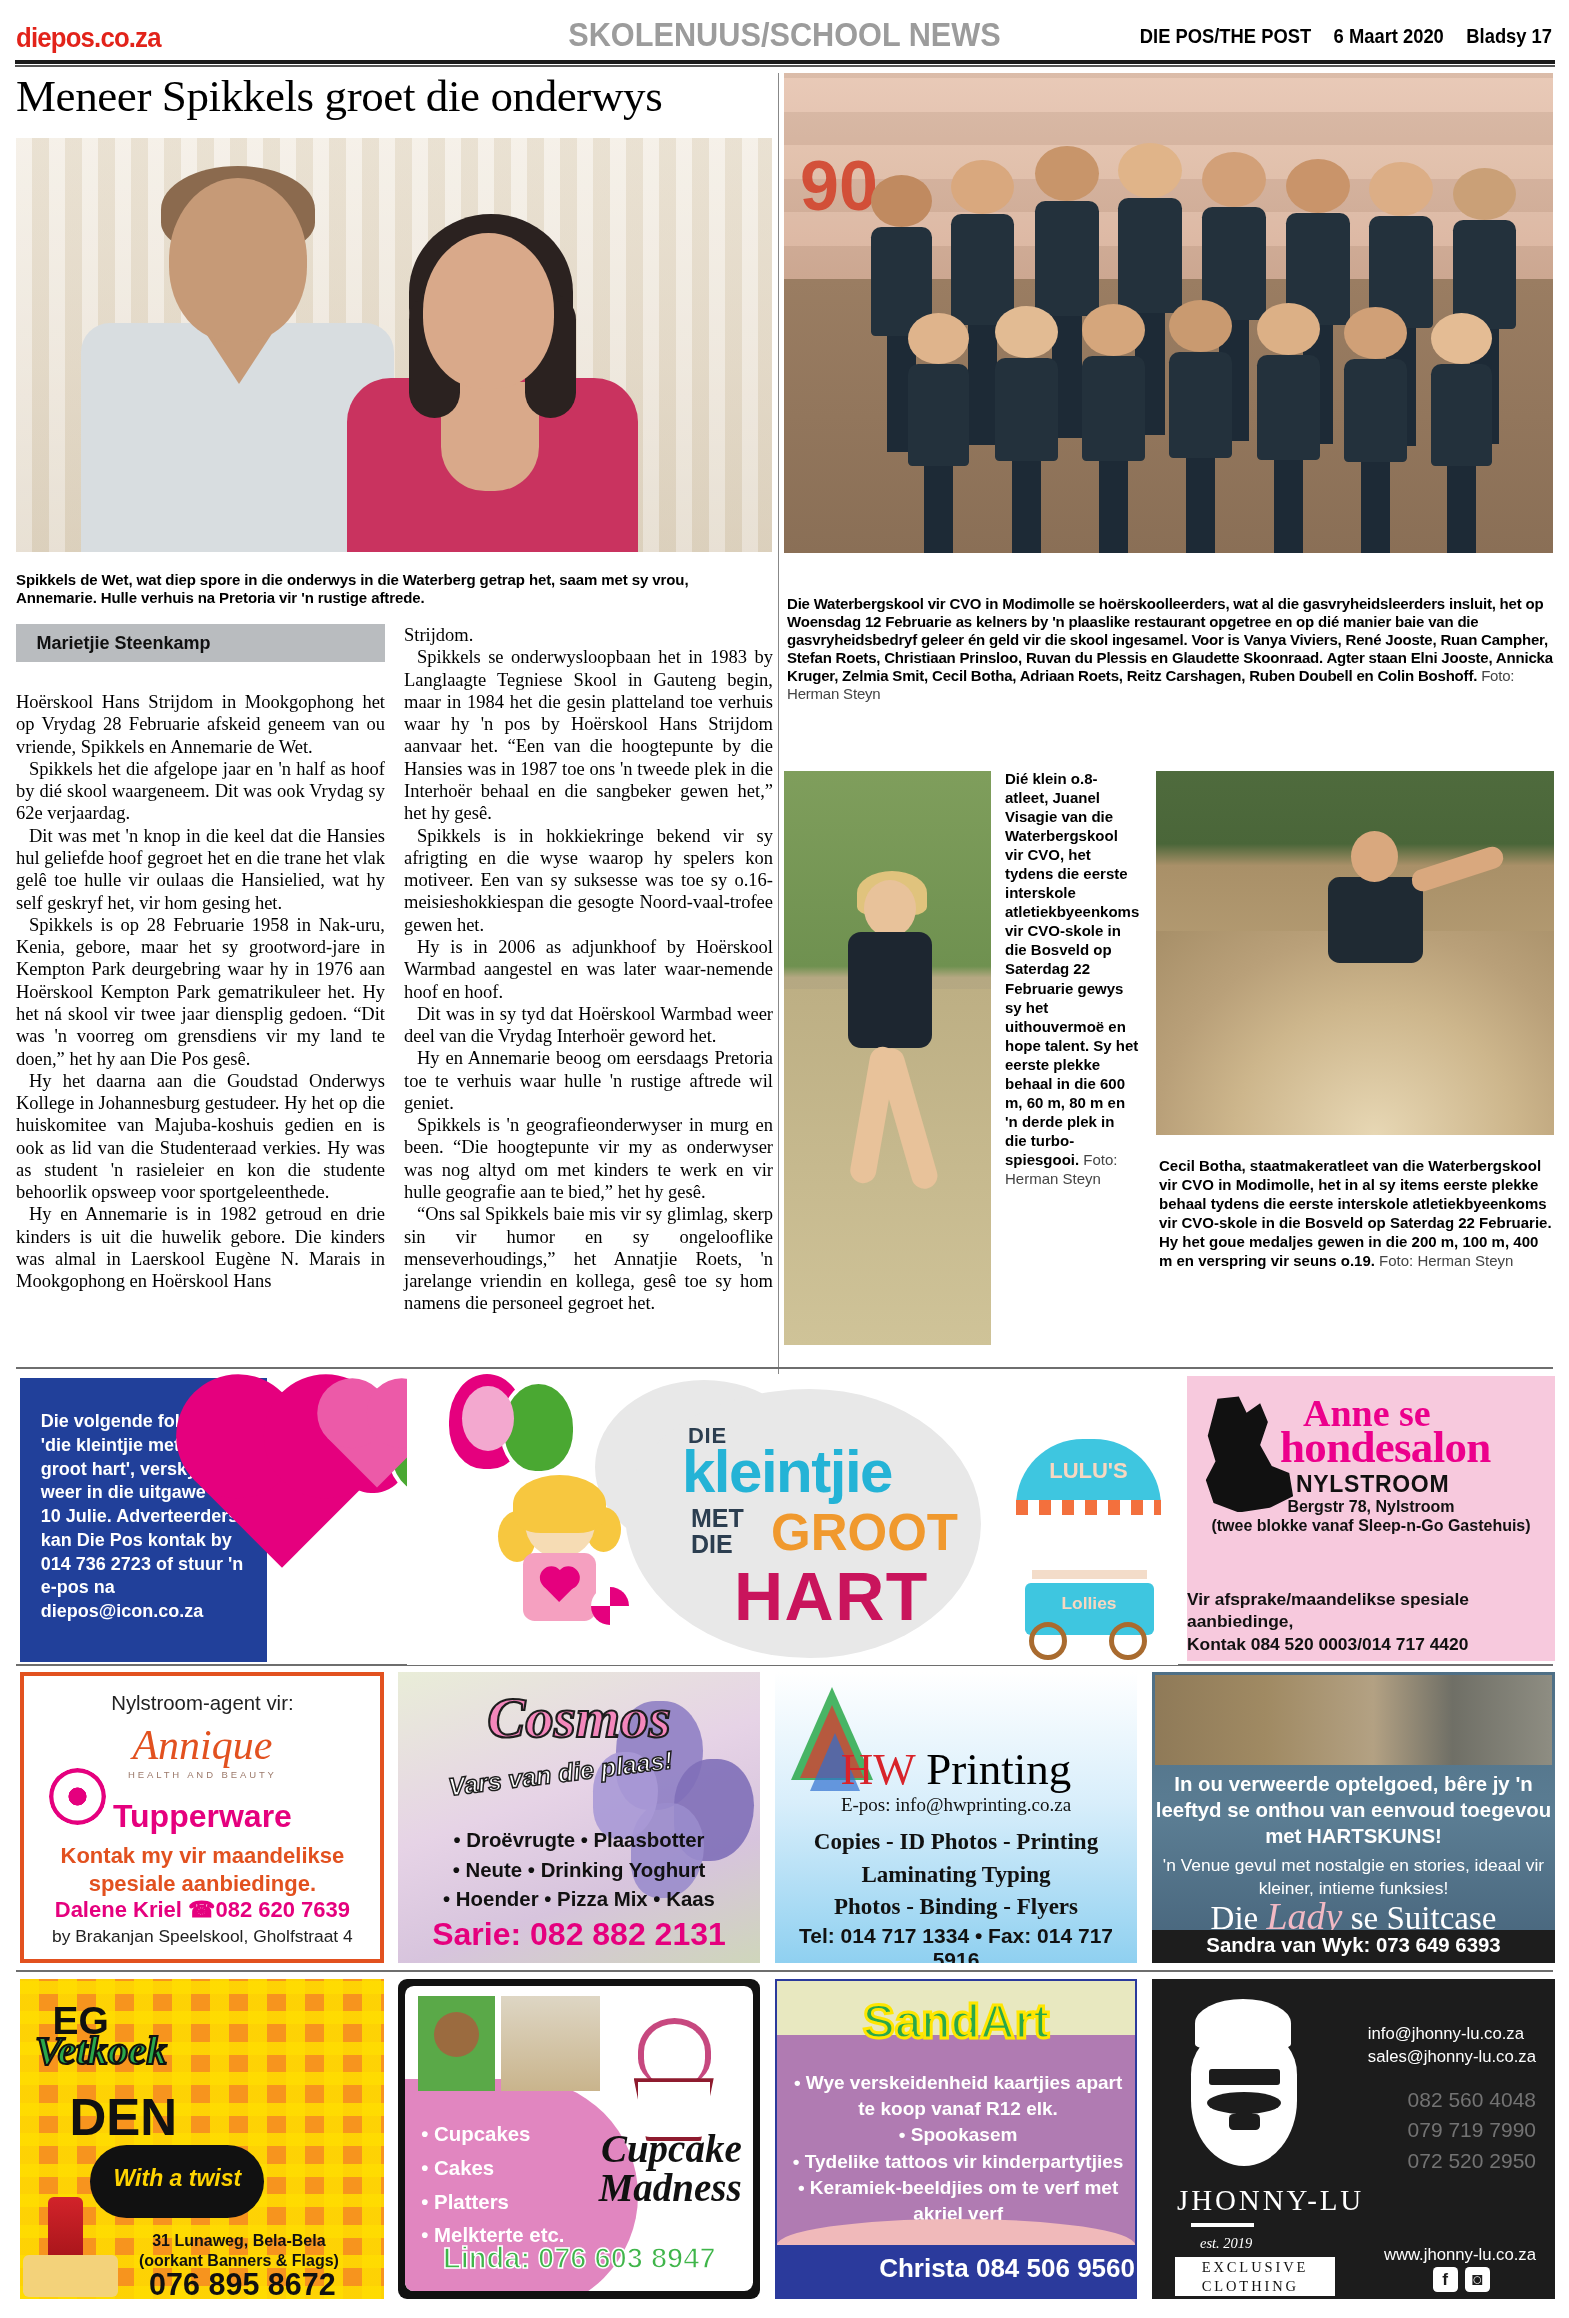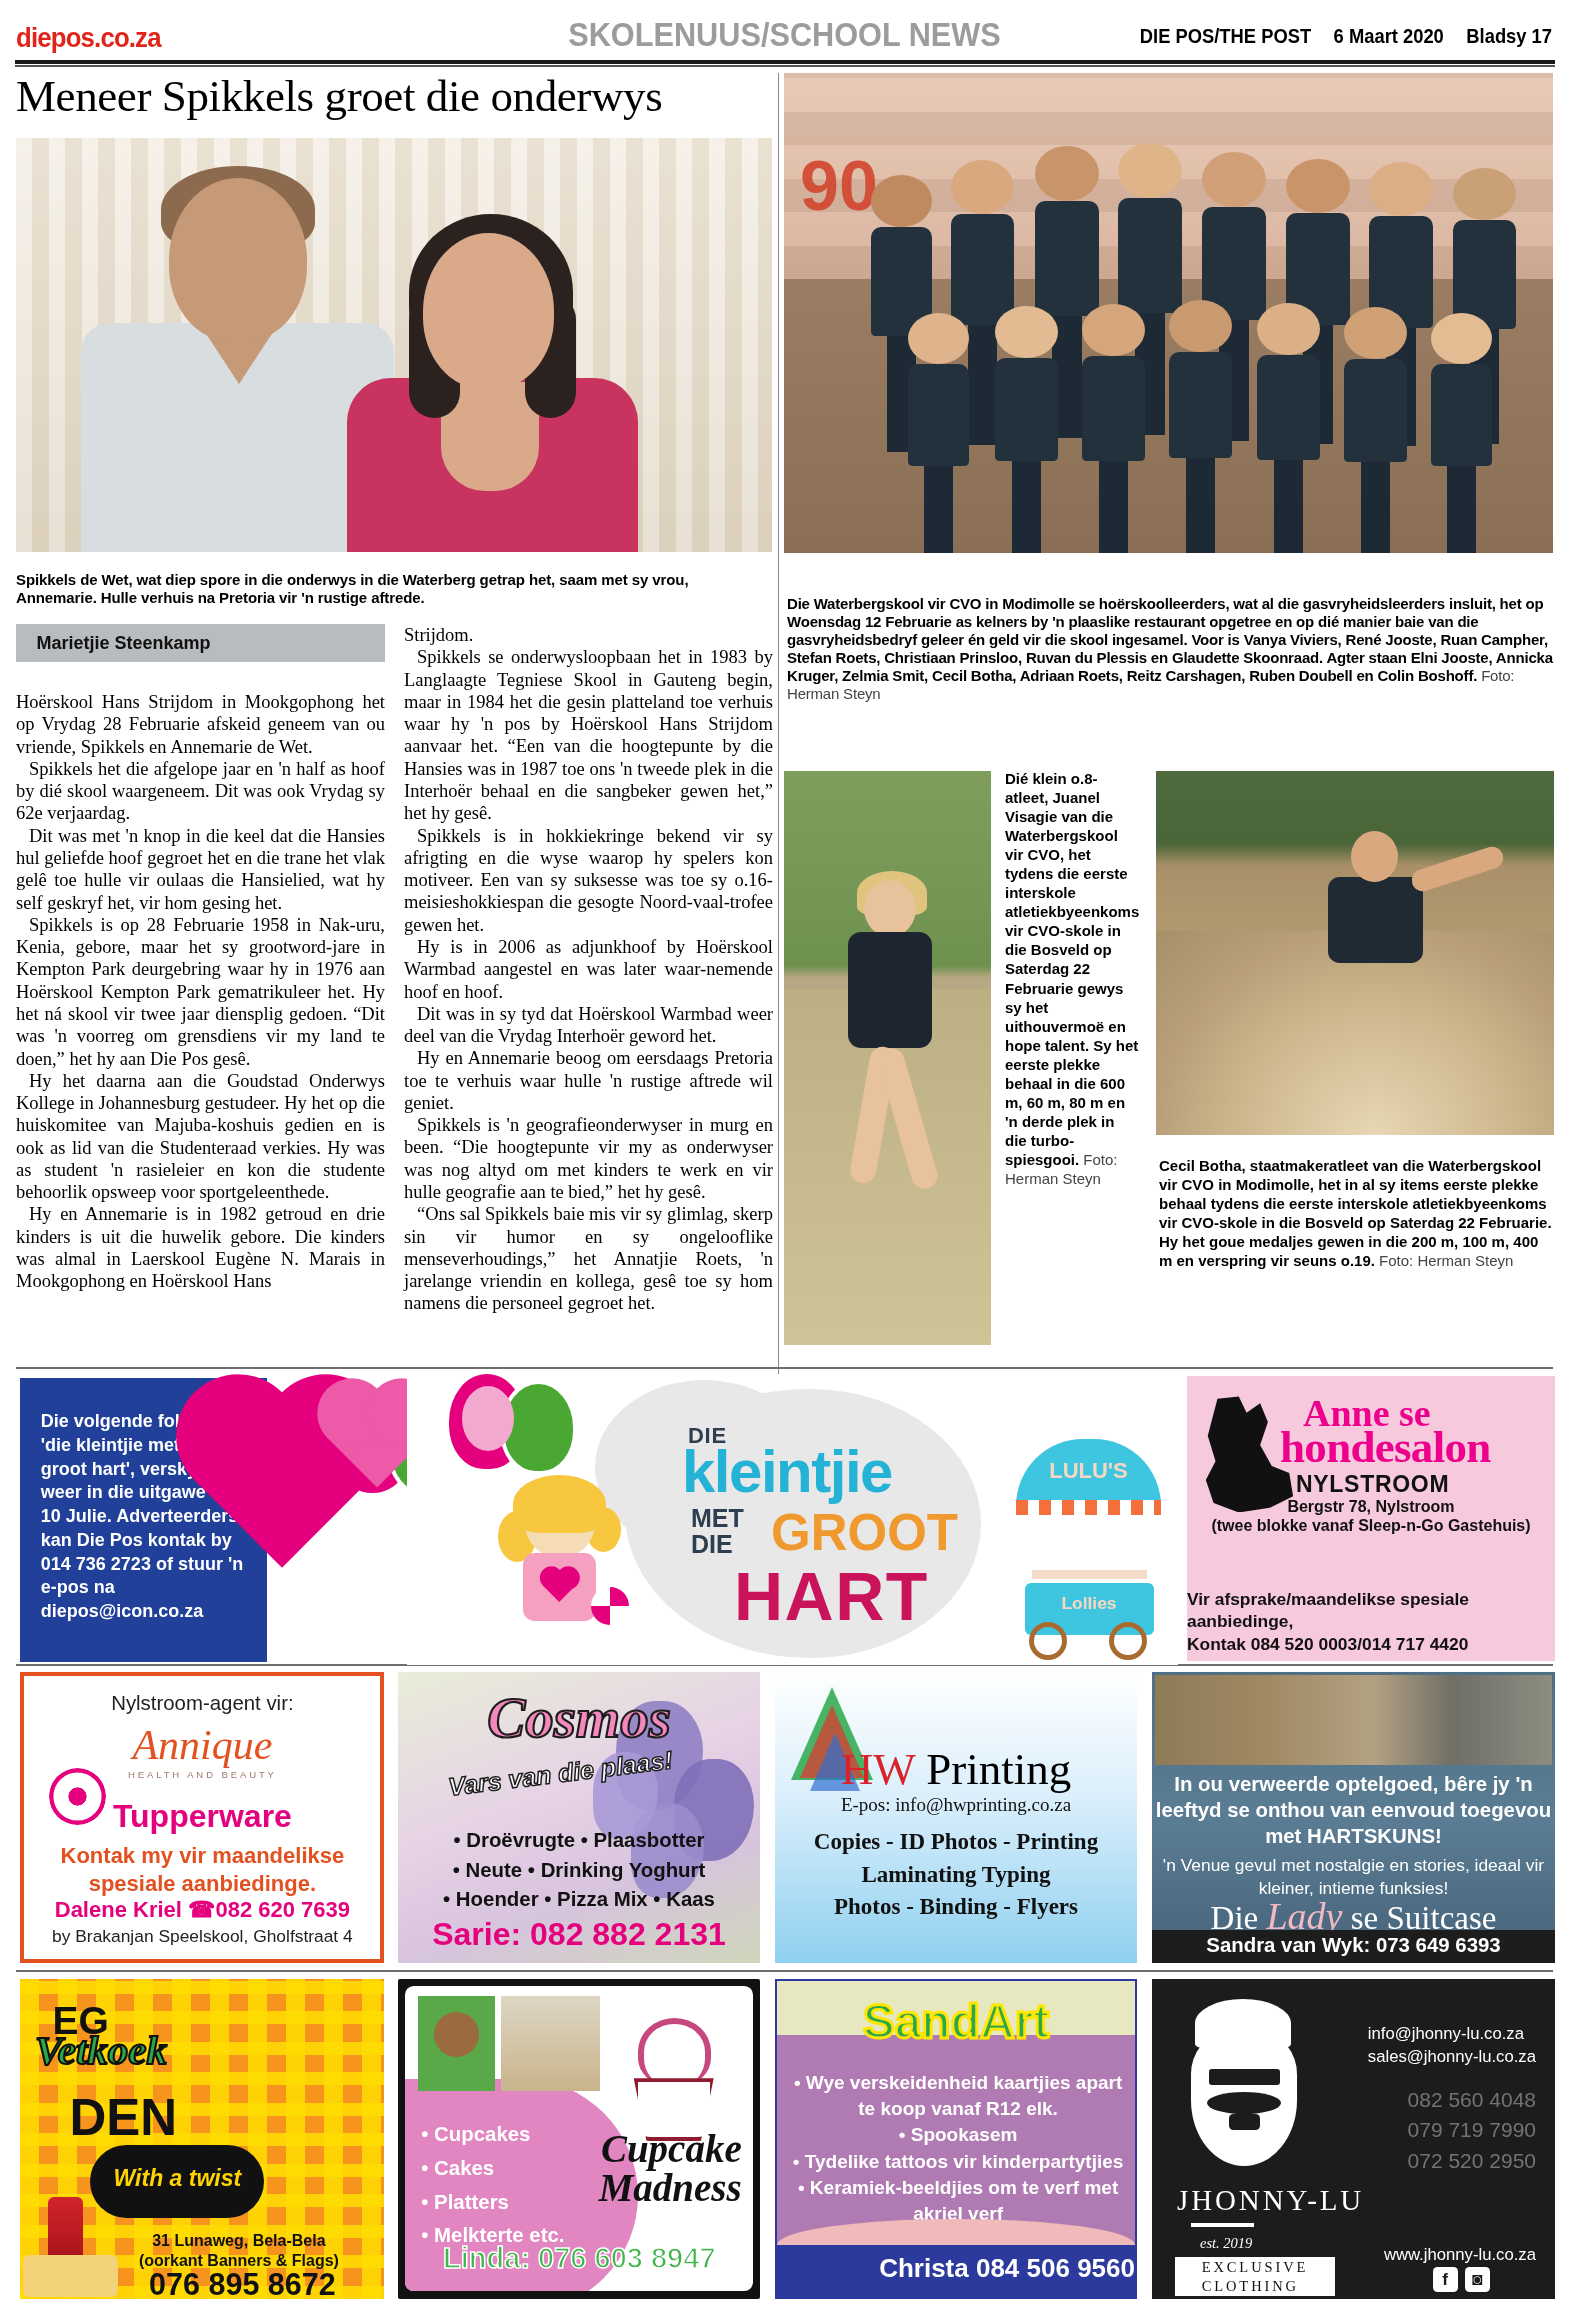--- a/index.html
+++ b/index.html
@@ -363,21 +363,21 @@
   #ad-vetkoek .addr { position:absolute; left:0; top:252px; width:100%; text-align:center;
      font-family:"Liberation Sans", sans-serif; font-weight:bold; font-size:16px; color:#111; line-height:1.25;
      padding-left:73px; }
   #ad-vetkoek .tel  { position:absolute; left:0; top:288px; width:100%; text-align:center;
      font-family:"Liberation Sans", sans-serif; font-weight:bold; font-size:30.5px; color:#111; padding-left:80px; }
   #ad-vetkoek .can  { position:absolute; left:28px; top:218px; width:35px; height:80px; border-radius:5.8px;
      background:linear-gradient(180deg,#d2232a,#9c1116); }
   #ad-vetkoek .fries{ position:absolute; left:2.9px; top:276px; width:95px; height:42px; background:#f3d27a; border-radius:5.8px; }
 
   
-  #ad-cupcake { left:398px; top:1979px; width:362px; height:320px; background:#111; border-radius:2px; }
+  #ad-cupcake { left:398px; top:1979px; width:362px; height:320px; background:#111; border-radius:9px; }
   #ad-cupcake .card { position:absolute; left:7.3px; top:7.3px; width:348px; height:305px; background:#fff; border-radius:8.7px; overflow:hidden; }
   #ad-cupcake .pinkarc { position:absolute; left:-58px; top:93px; width:291px; height:233px;
      background:#e186c0; border-radius:0 145px 145px 0; }
   #ad-cupcake .ph1 { position:absolute; left:13px; top:10.2px; width:77px; height:95px; background:#5aa948; }
   #ad-cupcake .ph1 .face { position:absolute; left:16px; top:16px; width:45px; height:45px; border-radius:50%; background:#9b6b3f; }
   #ad-cupcake .ph2 { position:absolute; left:96px; top:10.2px; width:99px; height:95px;
      background:linear-gradient(180deg,#ded6c4,#c9b48c); }
   #ad-cupcake .ic  { position:absolute; right:16px; top:19px; width:124px; height:145px; }
   #ad-cupcake .ic .cup { position:absolute; left:20.4px; top:73px; width:80px; height:63px; background:#fff;
      border:4.4px solid #8e1b2e; border-radius:0 0 16px 16px;
@@ -708,20 +708,21 @@
   <div class="tri"></div>
   <div class="tri2"></div>
   <div class="tri3"></div>
   <div class="brand">
     <span class="hw">HW</span><span> Printing</span>
   </div>
   <div class="epos">E-pos: info@hwprinting.co.za</div>
   <div class="svc" style="white-space:pre-line">Copies - ID Photos - Printing
 Laminating Typing
 Photos - Binding - Flyers</div>
+  <div class="tel">Tel: 014 717 1334 • Fax: 014 717 5916</div>
 </div>
 
 <div class="ad" id="ad-lady">
   <div class="photo-strip"></div>
   <div class="t1">In ou verweerde optelgoed, bêre jy 'n leeftyd se onthou van eenvoud toegevou met HARTSKUNS!</div>
   <div class="t2">'n Venue gevul met nostalgie en stories, ideaal vir kleiner, intieme funksies!</div>
   <div class="t3">
     <span>Die </span><i>Lady</i><span> se Suitcase</span>
   </div>
   <div class="bar"></div>

